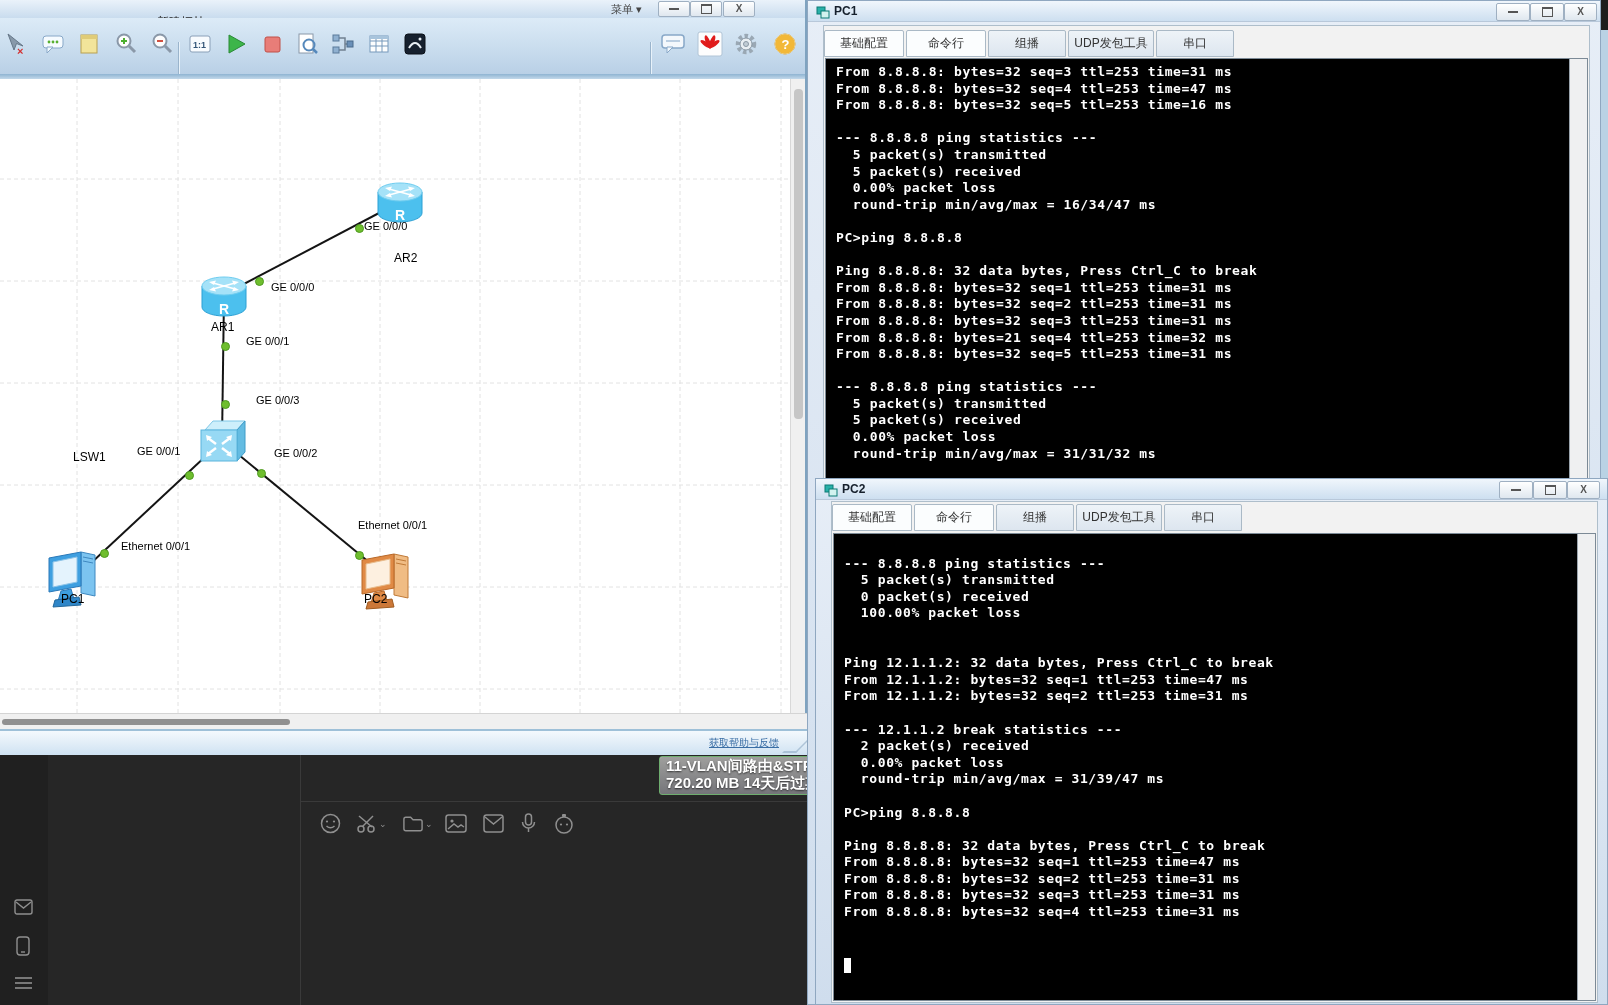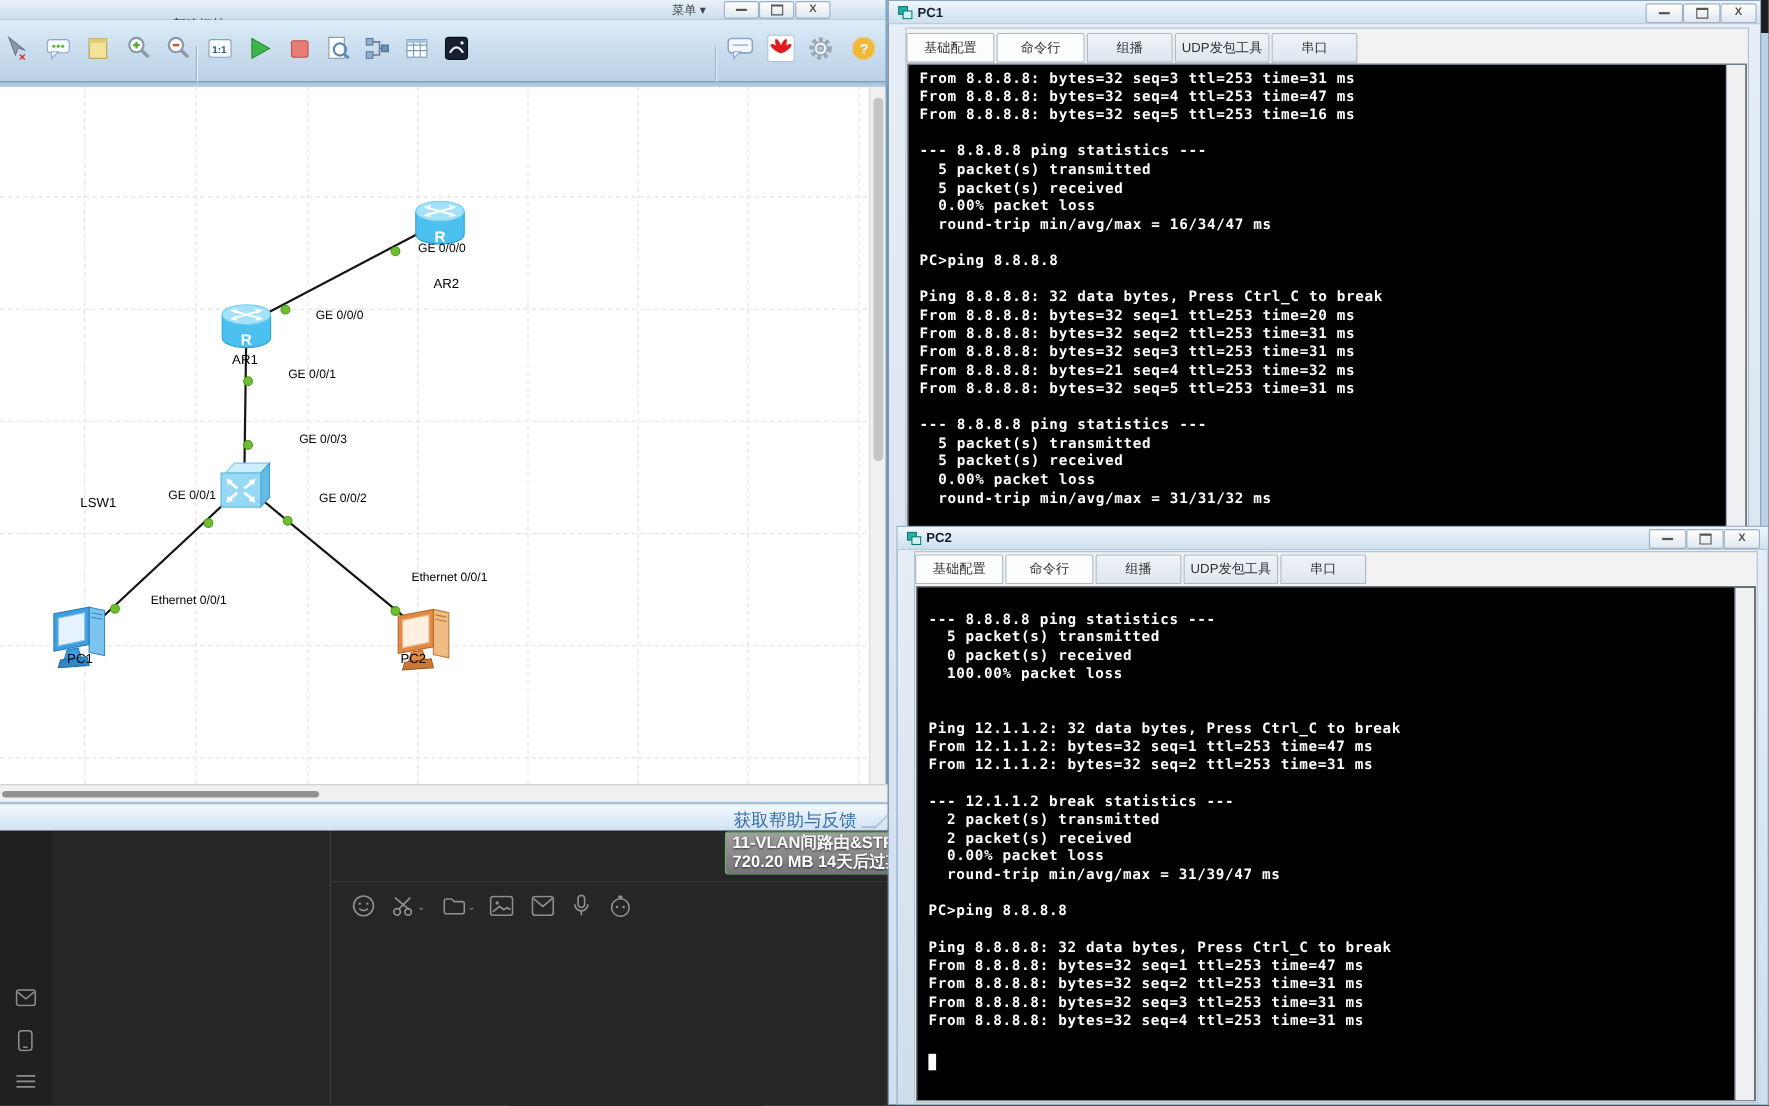--- a/index.html
+++ b/index.html
@@ -18,24 +18,24 @@
   .tbsep{top:24px;width:1px;height:44px;background:#9ab4cc;box-shadow:1px 0 0 #e8f2fa;}
   .tb-icon{width:28px;height:28px;top:12px;display:flex;align-items:center;justify-content:center;}
   .ensp-sepband{left:0;top:74px;width:807px;height:5px;background:linear-gradient(#8fb4d2,#c2d8ea);}
   .canvas{left:0;top:79px;width:790px;height:634px;background:#ffffff;overflow:hidden;}
   .vscroll{left:790px;top:79px;width:15px;height:634px;background:#f0f0f0;border-left:1px solid #d8d8d8;}
   .vthumb{left:3px;top:10px;width:9px;height:330px;background:#c6c6c6;border-radius:4px;}
   .ensp-rborder{left:805px;top:0;width:2px;height:753px;background:#7fa3c0;}
   .hscroll{left:0;top:713px;width:807px;height:16px;background:#f0f0f0;border-top:1px solid #d4d4d4;}
   .hthumb{left:2px;top:5px;width:288px;height:6px;background:#909090;border-radius:3px;}
   .statusbar{left:0;top:729px;width:807px;height:24px;background:linear-gradient(#f4f9fd,#cfe2f2);border-top:2px solid #9ec0d8;}
-  .help-link{right:28px;top:5px;font-size:16px;color:#3a6ea5;}
+  .help-link{right:28px;top:5px;font-size:10px;color:#3a6ea5;text-decoration:underline;}
   .grip{right:4px;top:8px;width:12px;height:12px;border-right:2px solid #9ab4cc;border-bottom:2px solid #9ab4cc;transform:skew(-45deg);opacity:.7;}
   .dev-label{font-size:12px;color:#000;}
-  .port-label{font-size:11px;color:#000;padding-left:16px;}
+  .port-label{font-size:11px;color:#000;}
   .gdot{width:7px;height:7px;border-radius:50%;background:#6fbe2e;border:1px solid #4e9a1f;}
   
   .console{background:linear-gradient(#e7eef7,#cfdded);border:1px solid #8fa7c0;box-sizing:border-box;}
   .con-titlebar{left:0;top:0;right:0;height:20px;background:linear-gradient(#f0f6fc,#cddff0);border-bottom:1px solid #b8c8da;}
   .con-title{left:26px;top:3px;font-size:12px;font-weight:bold;color:#16202c;}
   .con-body{background:#f2f2f2;border:1px solid #aebecb;}
   .tab{height:27px;background:linear-gradient(#eef3f8,#dde6ef);border:1px solid #aab9c6;border-radius:2px 2px 0 0;font-size:12px;color:#333;display:flex;align-items:center;justify-content:center;box-sizing:border-box;}
   .tab.active{background:#fbfdfe;}
   .terminal{background:#000;border:1px solid #7c8a96;box-sizing:border-box;overflow:hidden;}
   .term-scroll{position:absolute;right:0;top:0;width:17px;height:100%;background:#eff0f1;border-left:1px solid #9aa4ad;}
@@ -476,21 +476,21 @@
           <div class="tline">&nbsp;</div>
           <div class="tline">--- 8.8.8.8 ping statistics ---</div>
           <div class="tline">  5 packet(s) transmitted</div>
           <div class="tline">  5 packet(s) received</div>
           <div class="tline">  0.00% packet loss</div>
           <div class="tline">  round-trip min/avg/max = 16/34/47 ms</div>
           <div class="tline">&nbsp;</div>
           <div class="tline">PC&gt;ping 8.8.8.8</div>
           <div class="tline">&nbsp;</div>
           <div class="tline">Ping 8.8.8.8: 32 data bytes, Press Ctrl_C to break</div>
-          <div class="tline">From 8.8.8.8: bytes=32 seq=1 ttl=253 time=20 ms</div>
+          <div class="tline">From 8.8.8.8: bytes=32 seq=1 ttl=253 time=31 ms</div>
           <div class="tline">From 8.8.8.8: bytes=32 seq=2 ttl=253 time=31 ms</div>
           <div class="tline">From 8.8.8.8: bytes=32 seq=3 ttl=253 time=31 ms</div>
           <div class="tline">From 8.8.8.8: bytes=21 seq=4 ttl=253 time=32 ms</div>
           <div class="tline">From 8.8.8.8: bytes=32 seq=5 ttl=253 time=31 ms</div>
           <div class="tline">&nbsp;</div>
           <div class="tline">--- 8.8.8.8 ping statistics ---</div>
           <div class="tline">  5 packet(s) transmitted</div>
           <div class="tline">  5 packet(s) received</div>
           <div class="tline">  0.00% packet loss</div>
           <div class="tline">  round-trip min/avg/max = 31/31/32 ms</div>
@@ -531,21 +531,20 @@
           <div class="tline">  5 packet(s) transmitted</div>
           <div class="tline">  0 packet(s) received</div>
           <div class="tline">  100.00% packet loss</div>
           <div class="tline">&nbsp;</div>
           <div class="tline">&nbsp;</div>
           <div class="tline">Ping 12.1.1.2: 32 data bytes, Press Ctrl_C to break</div>
           <div class="tline">From 12.1.1.2: bytes=32 seq=1 ttl=253 time=47 ms</div>
           <div class="tline">From 12.1.1.2: bytes=32 seq=2 ttl=253 time=31 ms</div>
           <div class="tline">&nbsp;</div>
           <div class="tline">--- 12.1.1.2 break statistics ---</div>
-          <div class="tline">  2 packet(s) transmitted</div>
           <div class="tline">  2 packet(s) received</div>
           <div class="tline">  0.00% packet loss</div>
           <div class="tline">  round-trip min/avg/max = 31/39/47 ms</div>
           <div class="tline">&nbsp;</div>
           <div class="tline">PC&gt;ping 8.8.8.8</div>
           <div class="tline">&nbsp;</div>
           <div class="tline">Ping 8.8.8.8: 32 data bytes, Press Ctrl_C to break</div>
           <div class="tline">From 8.8.8.8: bytes=32 seq=1 ttl=253 time=47 ms</div>
           <div class="tline">From 8.8.8.8: bytes=32 seq=2 ttl=253 time=31 ms</div>
           <div class="tline">From 8.8.8.8: bytes=32 seq=3 ttl=253 time=31 ms</div>

